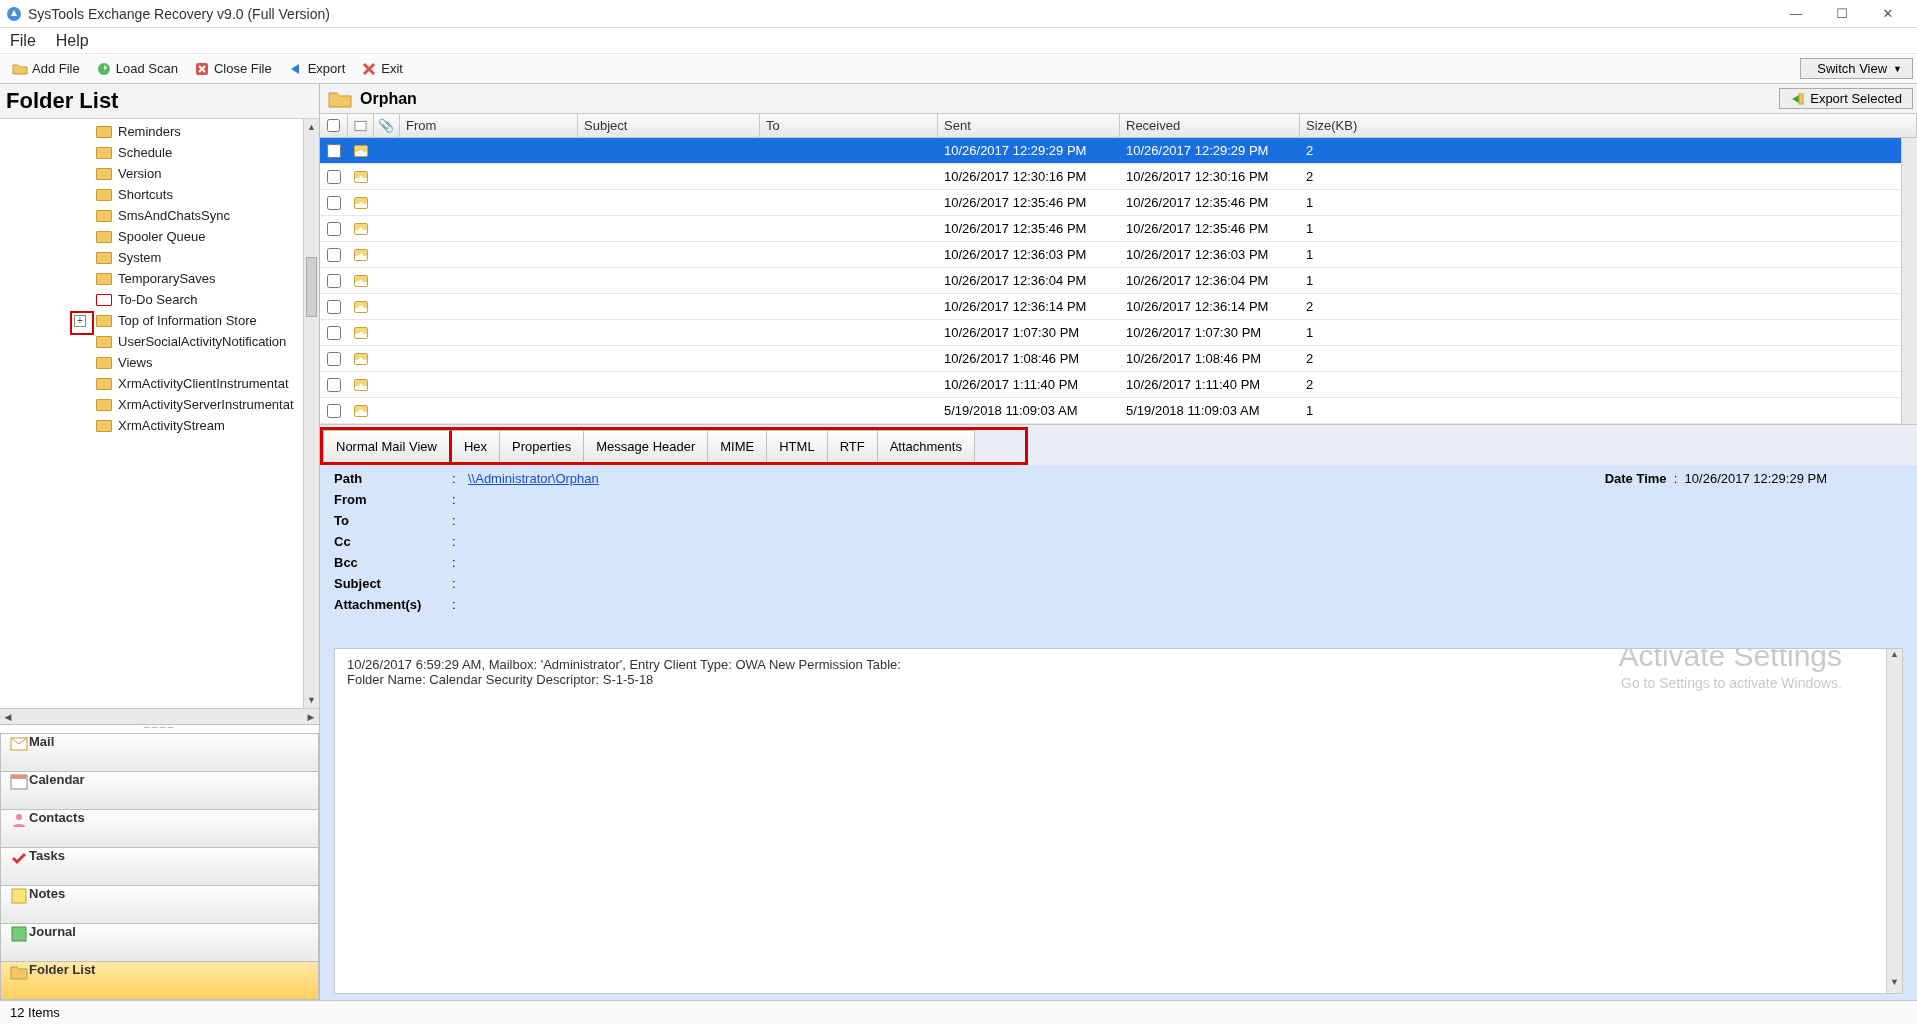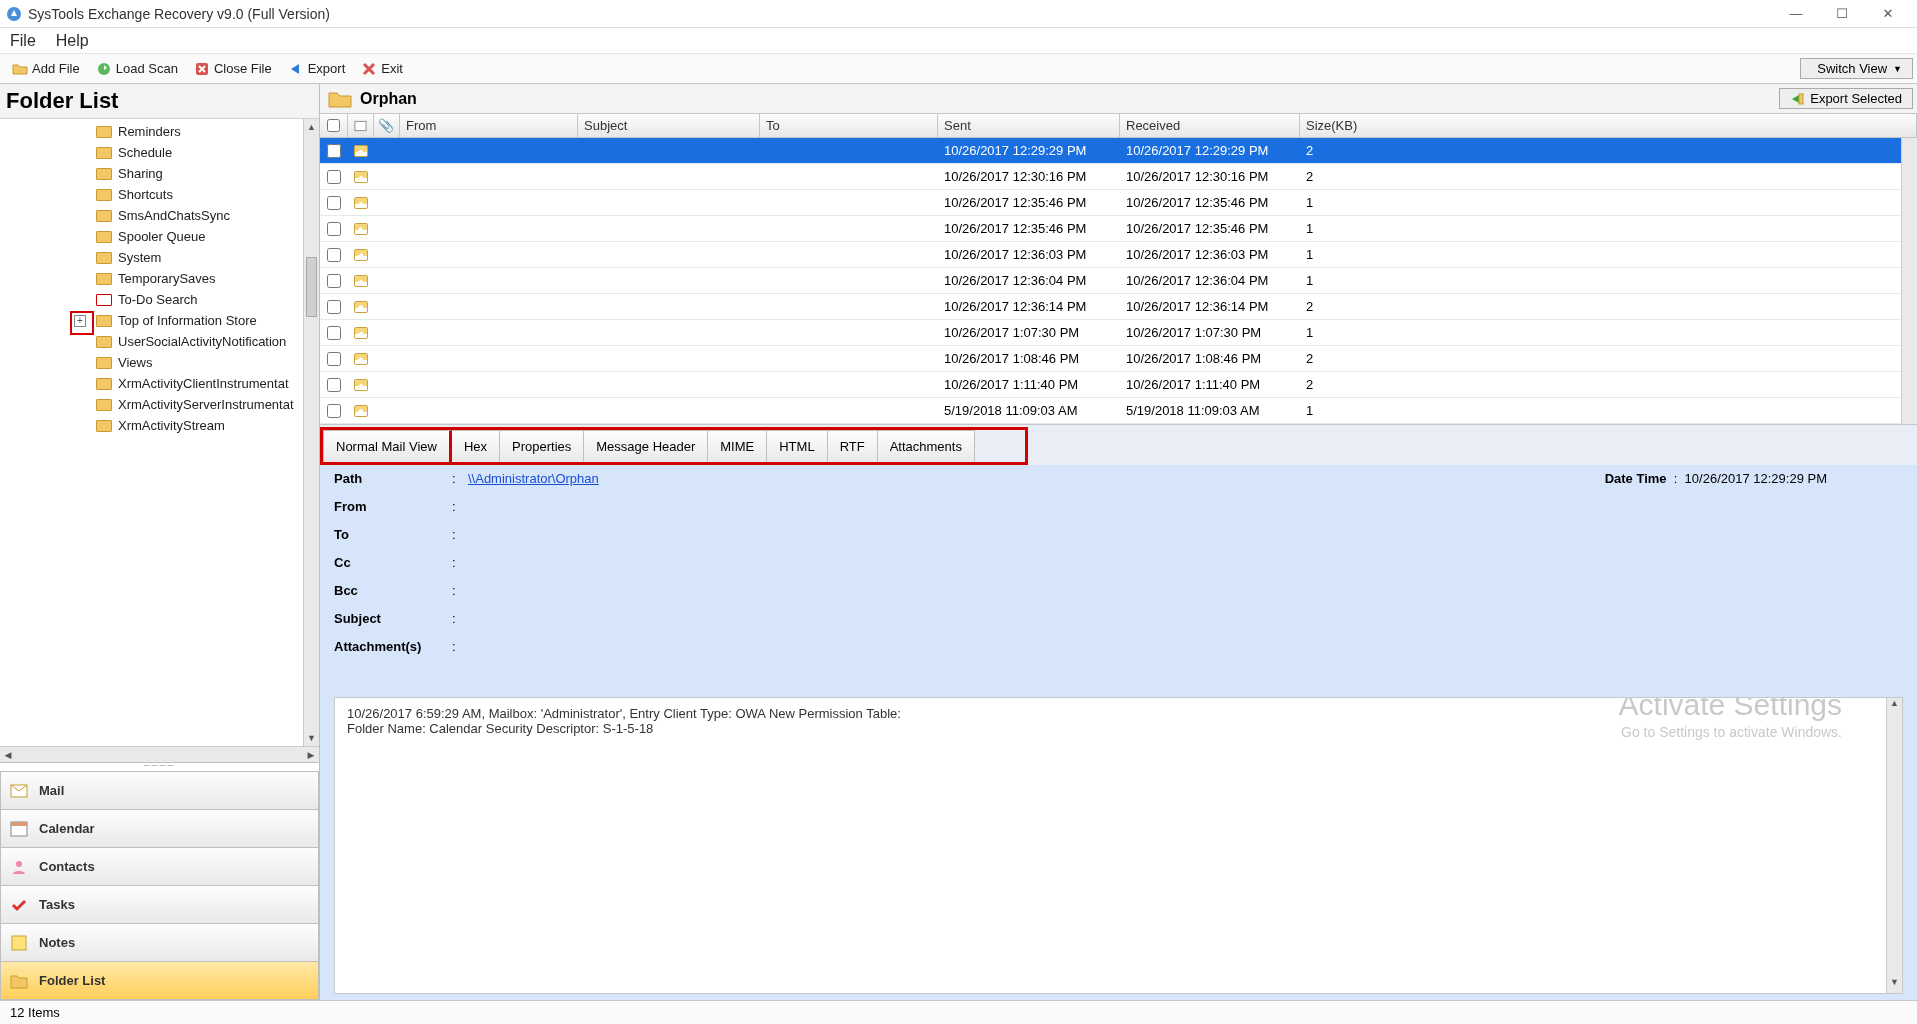--- a/index.html
+++ b/index.html
@@ -27,21 +27,21 @@
 .tree-row.top::before { content: ""; position: absolute; left: 70px; top: 1px; width: 20px; height: 20px; border: 2px solid #d20000; }
 .tree-row.top .plus { position: absolute; left: 74px; top: 5px; width: 12px; height: 12px; border: 1px solid #888; font-size: 10px; line-height: 10px; text-align: center; color: #555; background: #fff; }
 .vscroll { position: absolute; right: 0; top: 0; bottom: 16px; width: 16px; background: #e9e9e9; border-left: 1px solid #ccc; }
 .vscroll .arrow { height: 16px; display: flex; align-items: center; justify-content: center; font-size: 9px; color: #555; }
 .vscroll .thumb { position: absolute; left: 2px; right: 2px; top: 138px; height: 60px; background: #cfcfcf; border: 1px solid #aaa; }
 .hscroll { position: absolute; left: 0; right: 0; bottom: 0; height: 16px; background: #e9e9e9; border-top: 1px solid #ccc; display: flex; align-items: center; }
 .hscroll .arrow { width: 16px; text-align: center; font-size: 9px; color: #555; }
 .hscroll .track { flex: 1; height: 12px; }
 .nav-dots { text-align: center; color: #888; height: 8px; font-size: 10px; letter-spacing: 2px; line-height: 6px; }
 .nav-list { border-top: 1px solid #bfbfbf; }
-.nav-item { display: flex; align-items: center; gap: 10px; height: 38px; padding: 0 8px; border: 1px solid #bfbfbf; border-top: none; background: linear-gradient(#fdfdfd,#e9e9e9); font-weight: 600; color: #333; }
+.nav-item { display: flex; align-items: flex-start; height: 38px; padding: 0 8px; border: 1px solid #bfbfbf; border-top: none; background: linear-gradient(#fdfdfd,#e9e9e9); font-weight: 600; color: #333; }
 .nav-item.active { background: linear-gradient(#ffe9a6,#ffcf5a); }
 .nav-item .nico { width: 20px; height: 20px; display: inline-flex; align-items: center; justify-content: center; }
 .right { flex: 1; display: flex; flex-direction: column; }
 .content-head { height: 30px; display: flex; align-items: center; background: #f3f3f3; border-bottom: 1px solid #c7c7c7; }
 .content-head .fico2 { width: 24px; height: 20px; margin: 0 8px; }
 .content-head .title2 { font-size: 16px; font-weight: 600; flex: 1; }
 .export-sel { display: flex; align-items: center; gap: 6px; padding: 2px 10px; border: 1px solid #aaa; background: #eee; margin-right: 4px; }
 .grid { display: flex; flex-direction: column; border-bottom: 1px solid #c7c7c7; }
 .grid-head { display: flex; height: 24px; background: linear-gradient(#fdfdfd,#e7e7e7); border-bottom: 1px solid #c7c7c7; }
 .gh { border-right: 1px solid #c7c7c7; display: flex; align-items: center; padding: 0 6px; color: #333; }
@@ -61,21 +61,21 @@
 .gc input[type=checkbox] { width: 14px; height: 14px; }
 .gc .mico { width: 16px; height: 12px; background: #fff; border: 1px solid #caa23a; border-radius: 2px; position: relative; }
 .gc .mico::after { content: ""; position: absolute; left: 0; right: 0; top: 0; height: 6px; background: linear-gradient(135deg,#f5d77a 50%,transparent 50%), linear-gradient(225deg,#f5d77a 50%,transparent 50%); }
 .grow.sel .gc .mico { background: #fff; }
 .grid-vscroll { position: absolute; right: 0; top: 0; bottom: 0; width: 16px; background: #e9e9e9; border-left: 1px solid #ccc; }
 .tabs-wrap { position: relative; border: 3px solid #d20000; border-top-width: 3px; display: flex; width: 708px; margin-left: 0; }
 .tabs-outer { height: 40px; display: flex; align-items: flex-end; padding-top: 4px; background: #e9eef6; }
 .tab { height: 32px; padding: 0 12px; display: flex; align-items: center; border: 1px solid #bfbfbf; border-bottom: none; background: linear-gradient(#fdfdfd,#e9e9e9); position: relative; }
 .tab.first { border-right: 3px solid #d20000; }
 .tab:not(.first) { border-left: none; }
-.preview { flex: 1; background: #d7e5fb; padding: 6px 14px; display: flex; flex-direction: column; gap: 13px; position: relative; overflow: hidden; }
+.preview { flex: 1; background: #d7e5fb; padding: 6px 14px; display: flex; flex-direction: column; gap: 6px; position: relative; overflow: hidden; }
 .prow { display: flex; gap: 8px; align-items: center; }
 .prow .lab { width: 110px; font-weight: 700; }
 .prow .colon { width: 8px; }
 .prow .val a { color: #1a4fd1; text-decoration: underline; }
 .datetime { position: absolute; right: 90px; top: 6px; }
 .body-area { margin-top: 30px; background: #fff; border: 1px solid #c7c7c7; flex: 1; padding: 8px 12px; font-family: Consolas, monospace; font-size: 14px; color: #333; position: relative; overflow: hidden; white-space: nowrap; }
 .watermark { position: absolute; right: 60px; top: -10px; color: #c9c9c9; font-size: 30px; z-index: 1; }
 .watermark2 { position: absolute; right: 60px; top: 26px; color: #c9c9c9; font-size: 14px; z-index: 1; }
 .body-vscroll { position: absolute; right: 0; top: 0; bottom: 0; width: 16px; background: #e9e9e9; border-left: 1px solid #ccc; }
 .statusbar { height: 24px; border-top: 1px solid #c7c7c7; display: flex; align-items: center; padding: 0 10px; background: #fafafa; }
@@ -167,21 +167,21 @@
           <div class="tree-row">
             <span class="fico"></span>
             <span>Reminders</span>
           </div>
           <div class="tree-row">
             <span class="fico"></span>
             <span>Schedule</span>
           </div>
           <div class="tree-row">
             <span class="fico"></span>
-            <span>Sharing</span>
+            <span>Version</span>
           </div>
           <div class="tree-row">
             <span class="fico"></span>
             <span>Shortcuts</span>
           </div>
           <div class="tree-row">
             <span class="fico"></span>
             <span>SmsAndChatsSync</span>
           </div>
           <div class="tree-row">
@@ -274,20 +274,28 @@
           </span>
           <span>Tasks</span>
         </div>
         <div class="nav-item">
           <span class="nico">
             <svg width="20" height="20" viewBox="0 0 20 20">
               <rect x="3" y="3" width="14" height="14" fill="#ffe27a" stroke="#caa23a"></rect>
             </svg>
           </span>
           <span>Notes</span>
+        </div>
+        <div class="nav-item">
+          <span class="nico">
+            <svg width="20" height="20" viewBox="0 0 20 20">
+              <rect x="3" y="3" width="14" height="14" fill="#7c7" stroke="#494"></rect>
+            </svg>
+          </span>
+          <span>Journal</span>
         </div>
         <div class="nav-item active">
           <span class="nico">
             <svg width="20" height="20" viewBox="0 0 20 20">
               <path d="M2 5h6l2 2h8v10H2z" fill="#f4c766" stroke="#c79b2f"></path>
             </svg>
           </span>
           <span>Folder List</span>
         </div>
       </div>

